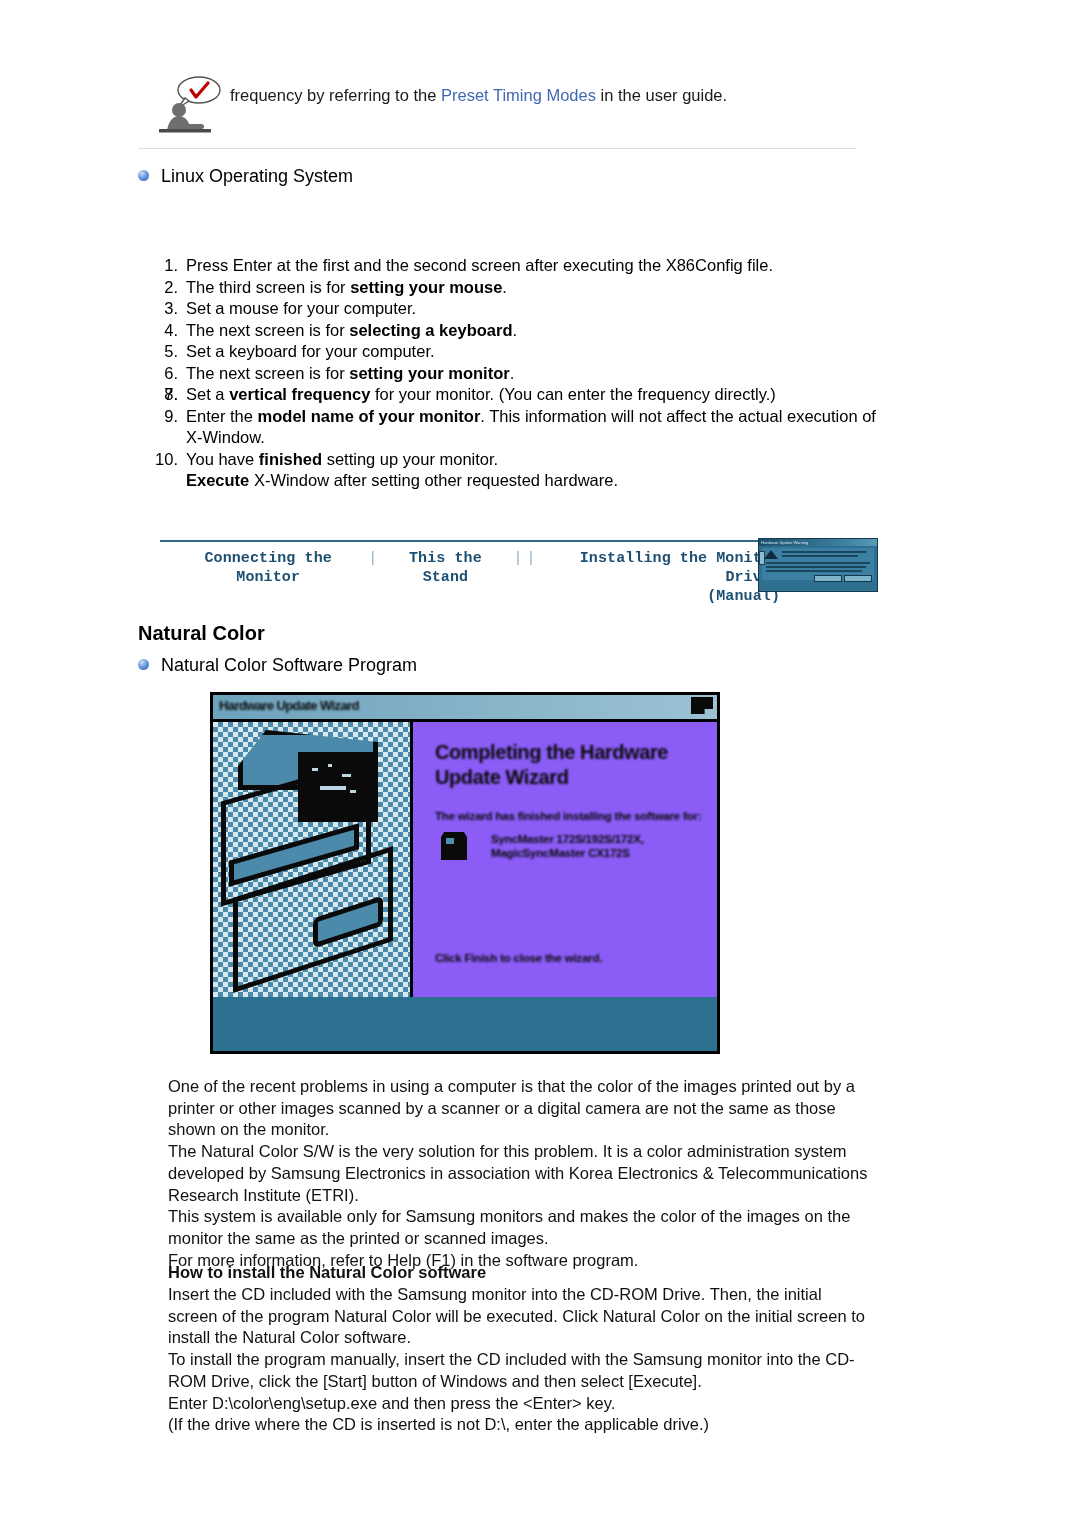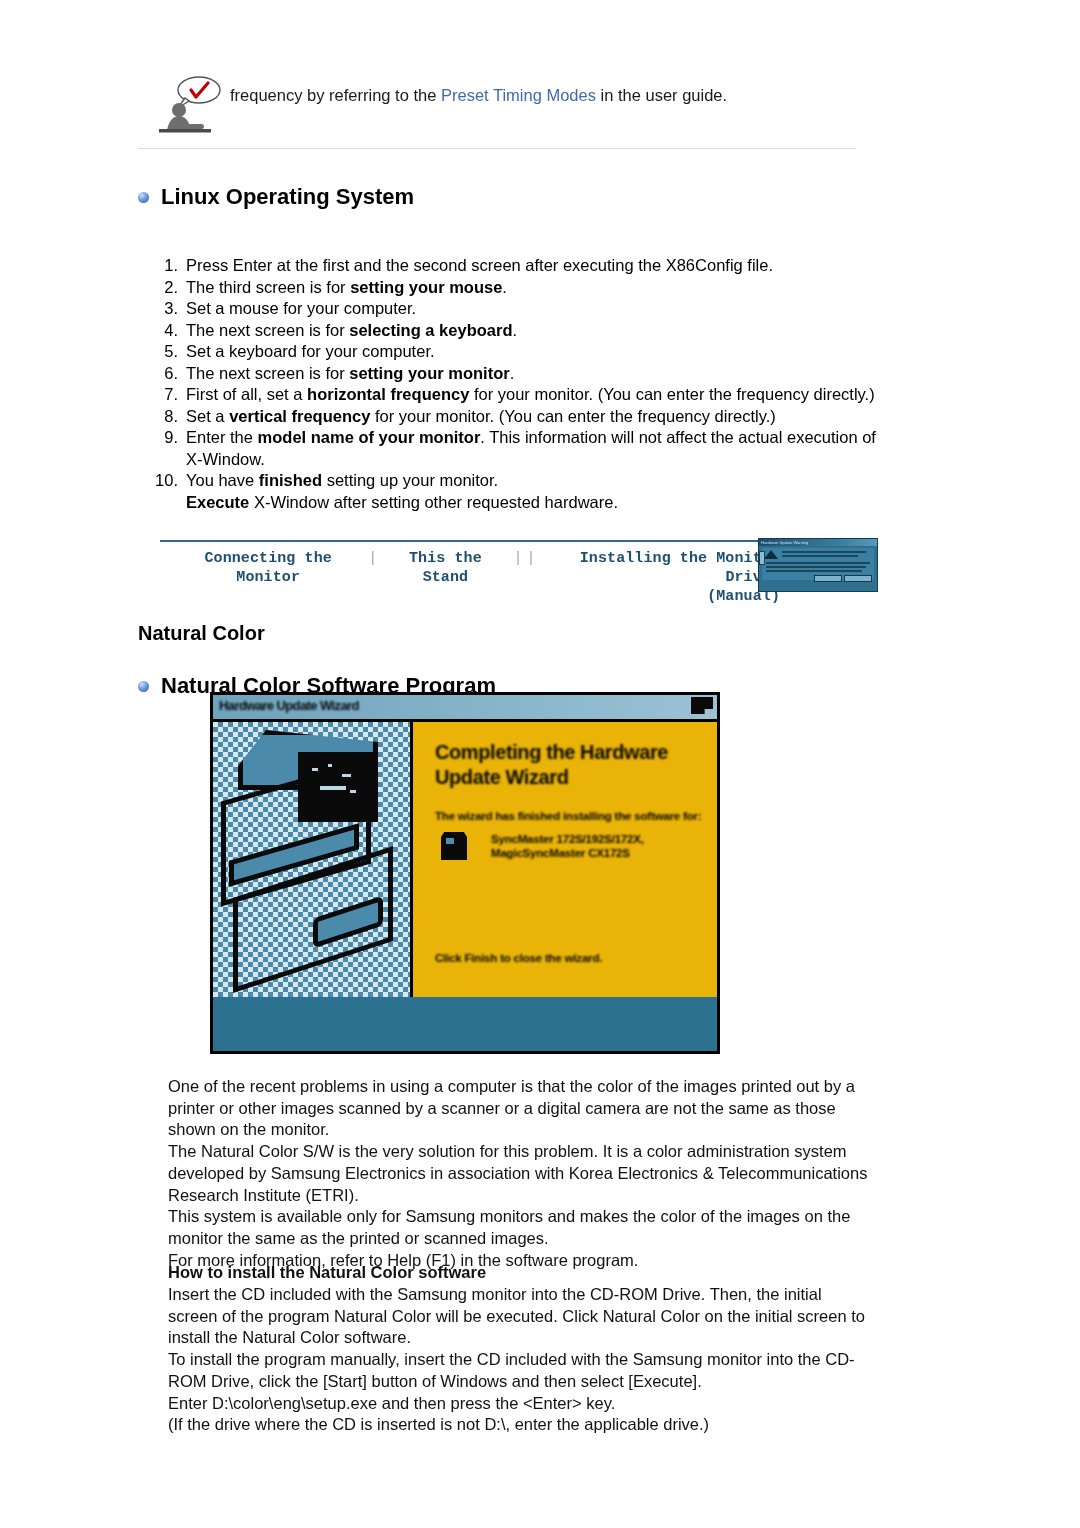--- a/index.html
+++ b/index.html
@@ -55,24 +55,23 @@
     left: 138px;
     top: 148px;
     width: 718px;
     height: 1px;
     background: #dcdcdc;
   }
 
   
   .bullet-heading {
     position: absolute;
-    font-weight: bold;
-    font-size: 22px;
+    font-weight: normal;
+    font-size: 18px;
     color: #000;
-    margin-top: 18px;
   }
   .bullet-dot {
     display: inline-block;
     width: 11px; height: 11px;
     border-radius: 50%;
     background: radial-gradient(circle at 35% 30%, #cfe0f7 0%, #6a9ae0 45%, #2a56a8 100%);
     margin-right: 12px;
     vertical-align: 1px;
   }
 
@@ -325,21 +324,21 @@
     background: #4b8aaa;
     border: 5px solid #0a0a0a;
     clip-path: polygon(0 60%,20% 0,100% 20%,100% 100%,0 100%);
   }
 
   .wz-right {
     position: absolute;
     left: 200px; top: 27px;
     width: 304px;
     height: 275px;
-    background: #eab308;
+    background: #8b5cf6;
   }
   .wz-h1 {
     position: absolute;
     left: 22px; top: 18px;
     width: 265px;
     font-size: 20px;
     font-weight: bold;
     line-height: 25px;
     color: #0a0a0a;
     letter-spacing: -0.4px;
@@ -460,21 +459,21 @@
   </div>
 
 
   <div class="olist" id="steps-list">
       <div class="oitem"><span class="onum">1.</span><span>Press Enter at the first and the second screen after executing the X86Config file.</span></div>
       <div class="oitem"><span class="onum">2.</span><span>The third screen is for <b>setting your mouse</b>.</span></div>
       <div class="oitem"><span class="onum">3.</span><span>Set a mouse for your computer.</span></div>
       <div class="oitem"><span class="onum">4.</span><span>The next screen is for <b>selecting a keyboard</b>.</span></div>
       <div class="oitem"><span class="onum">5.</span><span>Set a keyboard for your computer.</span></div>
       <div class="oitem"><span class="onum">6.</span><span>The next screen is for <b>setting your monitor</b>.</span></div>
-      <div class="oitem"><span class="onum">7.</span><span>First of all, set a <b>horizontal frequency</b> for your monitor. (You can enter the frequency directly.)</span></div>
+      <div class="oitem"><span class="onum">7.</span></div>
       <div class="oitem"><span class="onum">8.</span><span>Set a <b>vertical frequency</b> for your monitor. (You can enter the frequency directly.)</span></div>
       <div class="oitem"><span class="onum">9.</span><span>Enter the <b>model name of your monitor</b>. This information will not affect the actual execution of X-Window.</span></div>
       <div class="oitem"><span class="onum">10.</span><span>You have <b>finished</b> setting up your monitor.</span></div>
       <div class="osub"><b>Execute</b> X-Window after setting other requested hardware.</div>
     </div>
 
   <div class="navstrip">
     <div class="nav-rule"></div>
     <div class="nav-links" id="nav-links">
         <span class="nav-link l1">Connecting  the Monitor</span>

